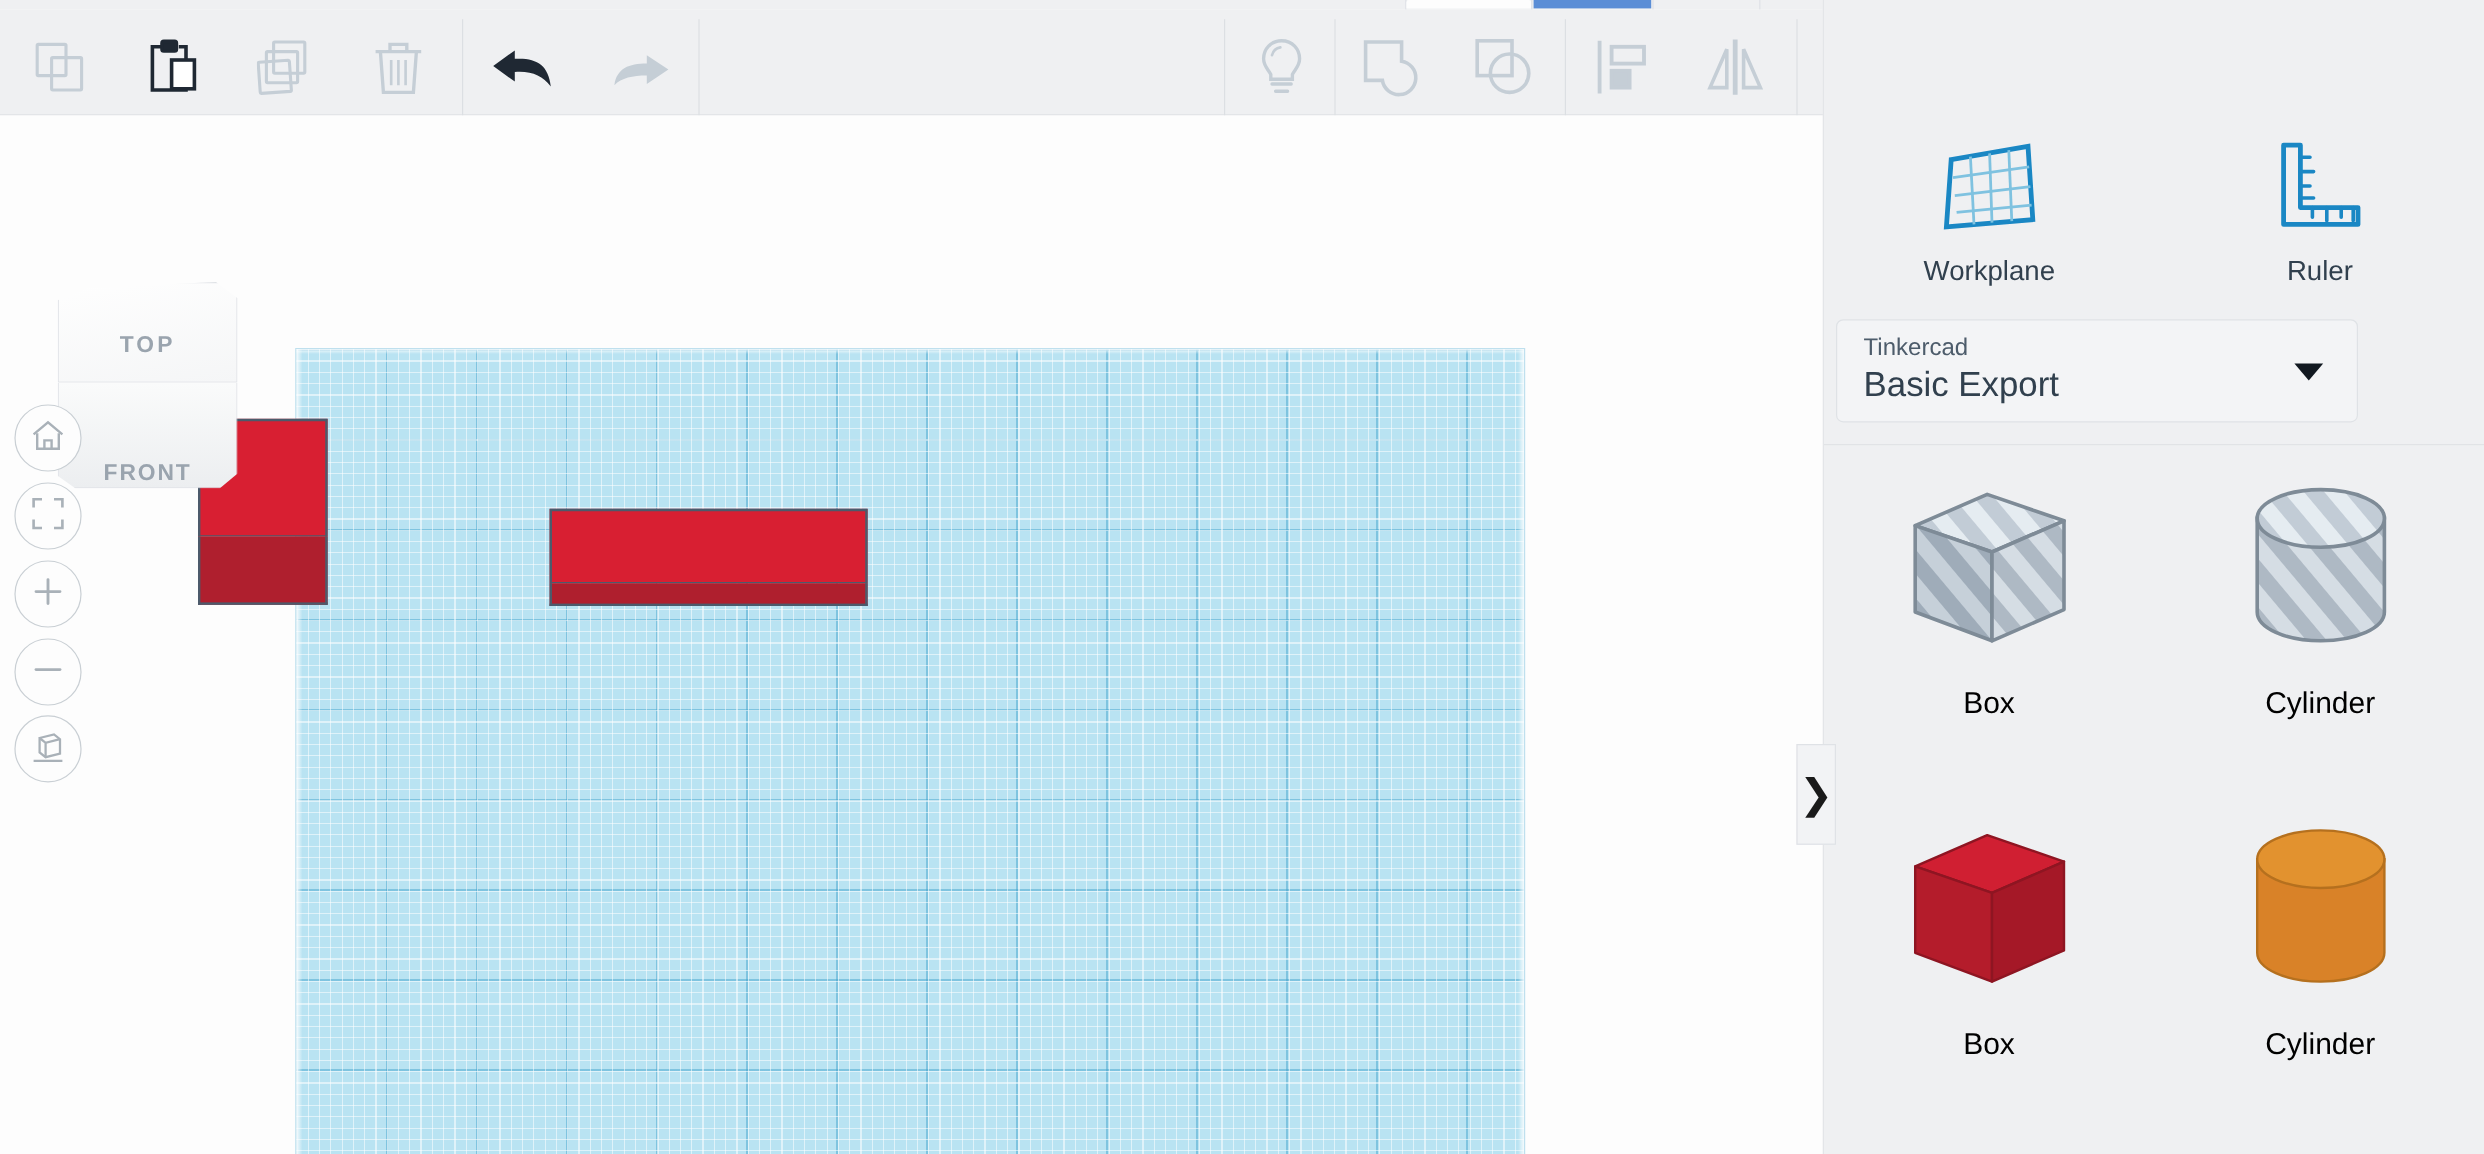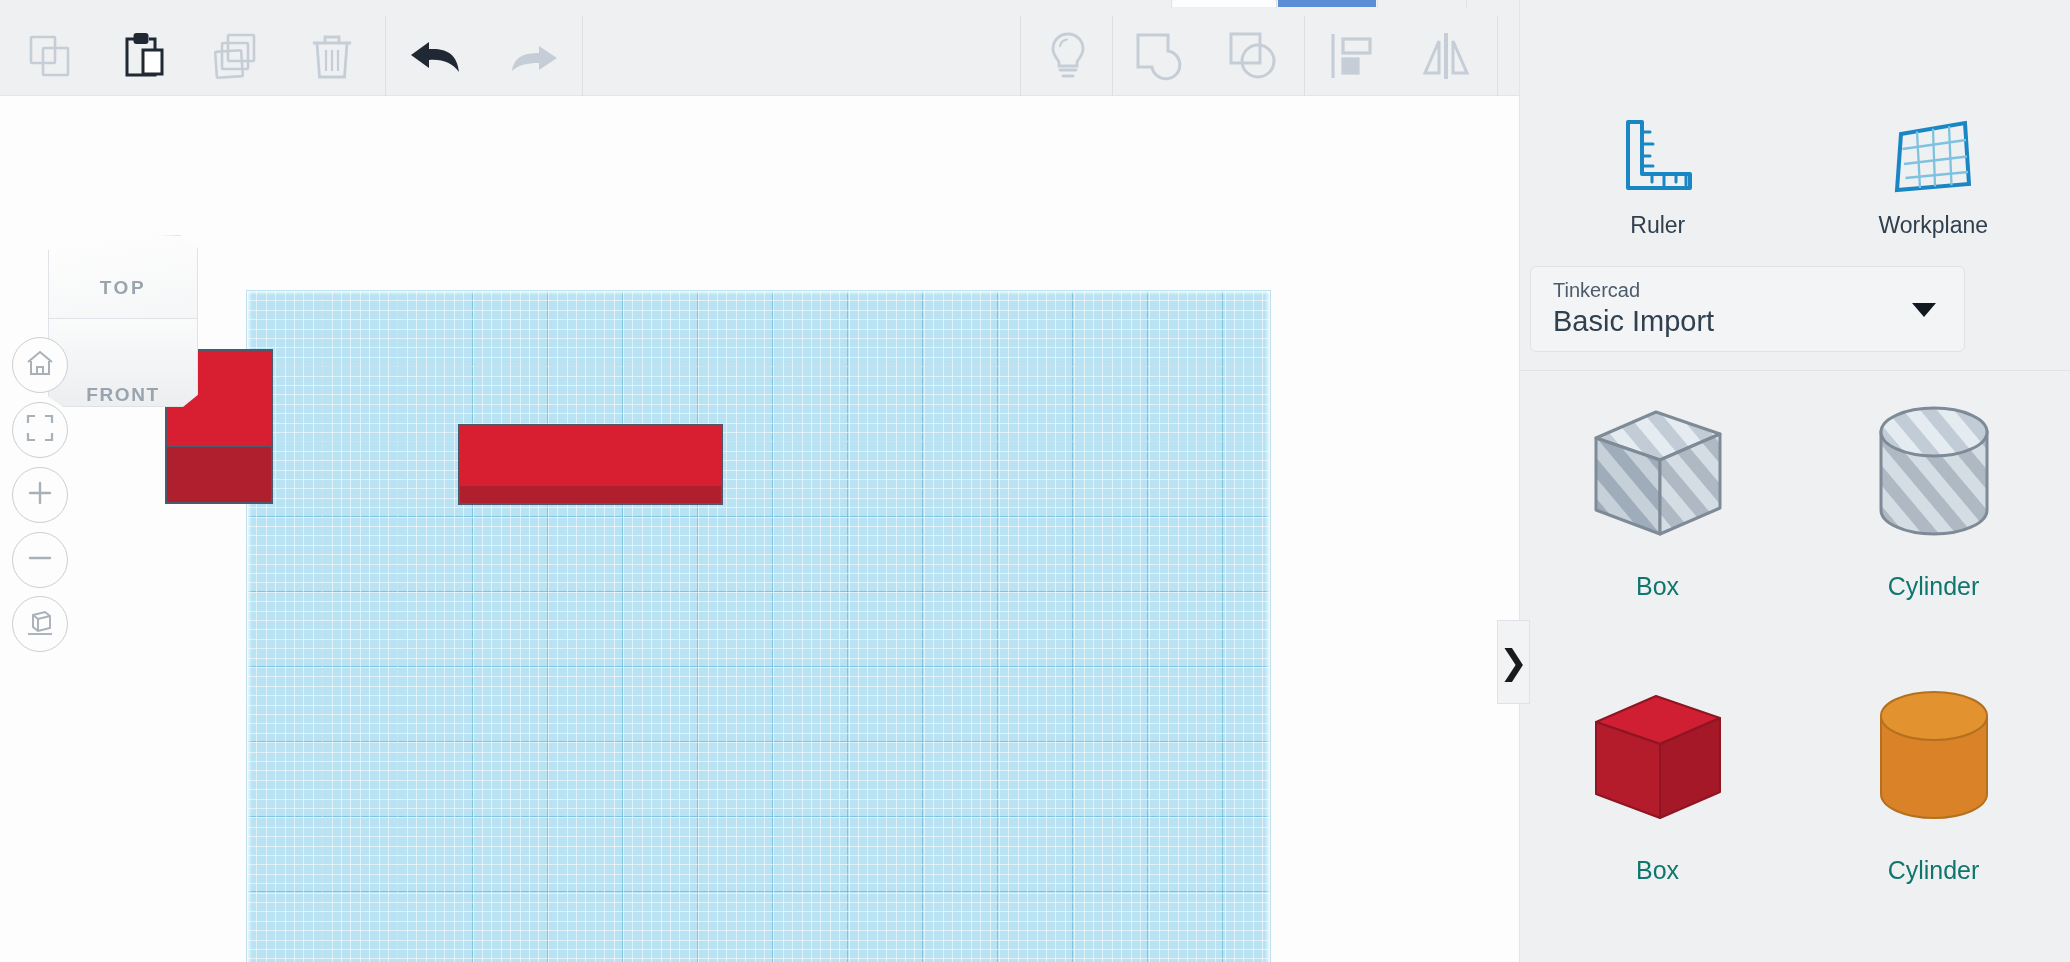--- a/index.html
+++ b/index.html
@@ -152,21 +152,21 @@
 
   .rp-divider { position:absolute; left:0; top:370px; width:551px; height:1px; background:#e1e3e6; }
 
   .rp-grid { position:absolute; left:0; top:371px; width:551px; height:591px; }
   .rp-cell {
     position:absolute; width:275px; height:280px;
     display:flex; flex-direction:column; align-items:center; justify-content:flex-start;
     cursor:pointer; padding-top:14px;
   }
   .rp-cell .thumb { width:170px; height:185px; display:flex; align-items:center; justify-content:center; }
-  .rp-cell .cap { font-size:25px; color:#0f766e; margin-top:2px; }
+  .rp-cell .cap { font-size:25px; color:#000000; margin-top:2px; }
 
   .rp-collapse {
     position:absolute; left:1497px; top:620px; width:33px; height:84px;
     background:#f2f3f5; border:1px solid #dfe2e6;
     display:flex; align-items:center; justify-content:center;
     font-size:34px; color:#1a1a1a; cursor:pointer; line-height:1;
     font-family:"DejaVu Sans", sans-serif;
   }
 </style>
 </head>
@@ -404,55 +404,55 @@
           </svg>
       </span>
     </div>
   </div>
 
   <div class="rpanel">
 
     <div class="rp-tools">
       <div class="rp-tool">
         <span>
-          <svg width="76" height="78" viewBox="0 0 76 78">
-            <g stroke="#1a87c4" fill="none" stroke-width="4" stroke-linejoin="round">
-              <path d="M8 6 L22 6 L22 58 L70 58 L70 72 L8 72 Z"></path>
-            </g>
-            <g stroke="#1a87c4" fill="none" stroke-width="3" stroke-linecap="round">
-              <path d="M22 16h8M22 28h11M22 40h8M22 50h11"></path>
-              <path d="M32 58v8M44 58v11M56 58v8M66 58v11"></path>
-            </g>
-          </svg>
-        </span>
-        <span class="rp-tool-label">Ruler</span>
-      </div>
-      <div class="rp-tool">
-        <span>
           <svg width="84" height="78" viewBox="0 0 84 78">
             <g stroke="#1a87c4" fill="none" stroke-width="4">
               <path d="M10 18 L74 7 L78 68 L6 74 Z"></path>
             </g>
             <g stroke="#7fc2e0" fill="none" stroke-width="2.3">
               <path d="M26 15.5 L29 72"></path>
                 <path d="M42 12.8 L44 70.5"></path>
                 <path d="M58 10.1 L60.5 69.3"></path>
               <path d="M11.5 33 L75 24"></path>
                 <path d="M13 48 L76 40.5"></path>
                 <path d="M14.5 62 L77 56"></path>
             </g>
           </svg>
         </span>
         <span class="rp-tool-label">Workplane</span>
       </div>
+      <div class="rp-tool">
+        <span>
+          <svg width="76" height="78" viewBox="0 0 76 78">
+            <g stroke="#1a87c4" fill="none" stroke-width="4" stroke-linejoin="round">
+              <path d="M8 6 L22 6 L22 58 L70 58 L70 72 L8 72 Z"></path>
+            </g>
+            <g stroke="#1a87c4" fill="none" stroke-width="3" stroke-linecap="round">
+              <path d="M22 16h8M22 28h11M22 40h8M22 50h11"></path>
+              <path d="M32 58v8M44 58v11M56 58v8M66 58v11"></path>
+            </g>
+          </svg>
+        </span>
+        <span class="rp-tool-label">Ruler</span>
+      </div>
     </div>
 
     <div class="rp-select">
       <span class="sel-sup">Tinkercad</span>
-      <span class="sel-main">Basic Import</span>
+      <span class="sel-main">Basic Export</span>
       <span class="sel-caret"></span>
     </div>
 
     <div class="rp-divider"></div>
 
     <div class="rp-grid">
 
       <div class="rp-cell" style="left:0; top:0;">
         <div class="thumb">
           <svg width="155" height="160" viewBox="0 0 155 160">

